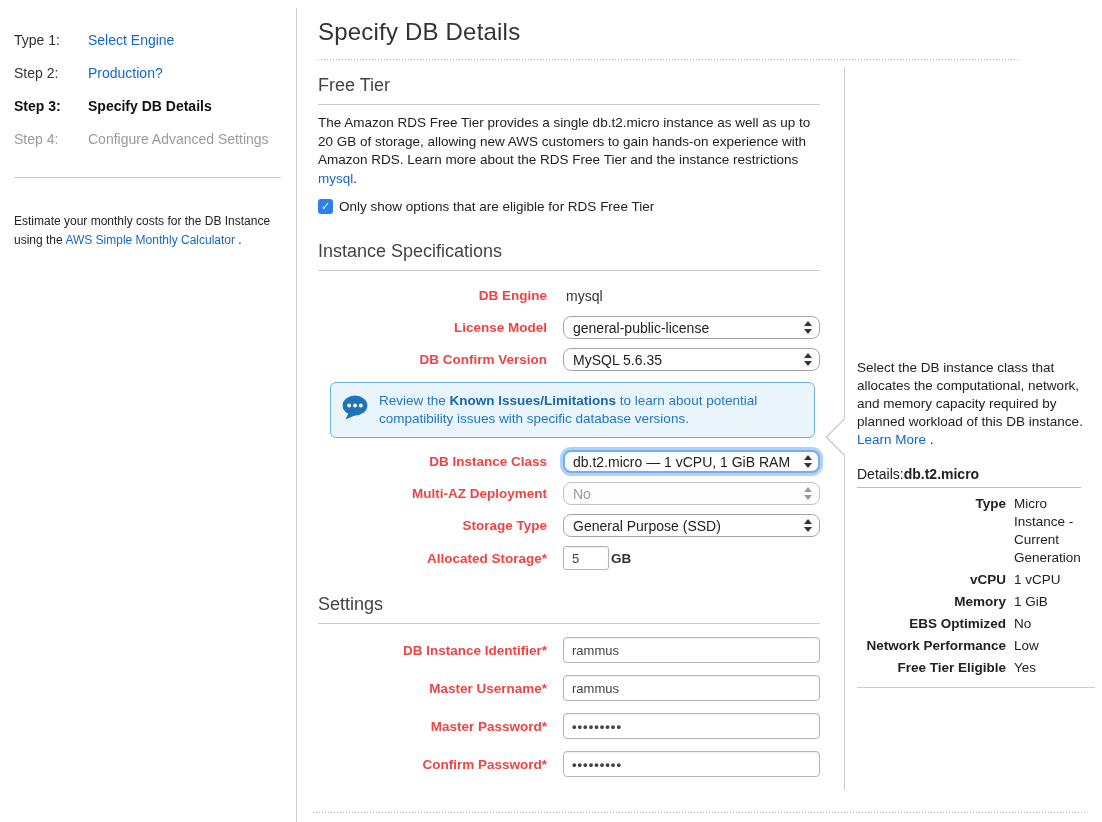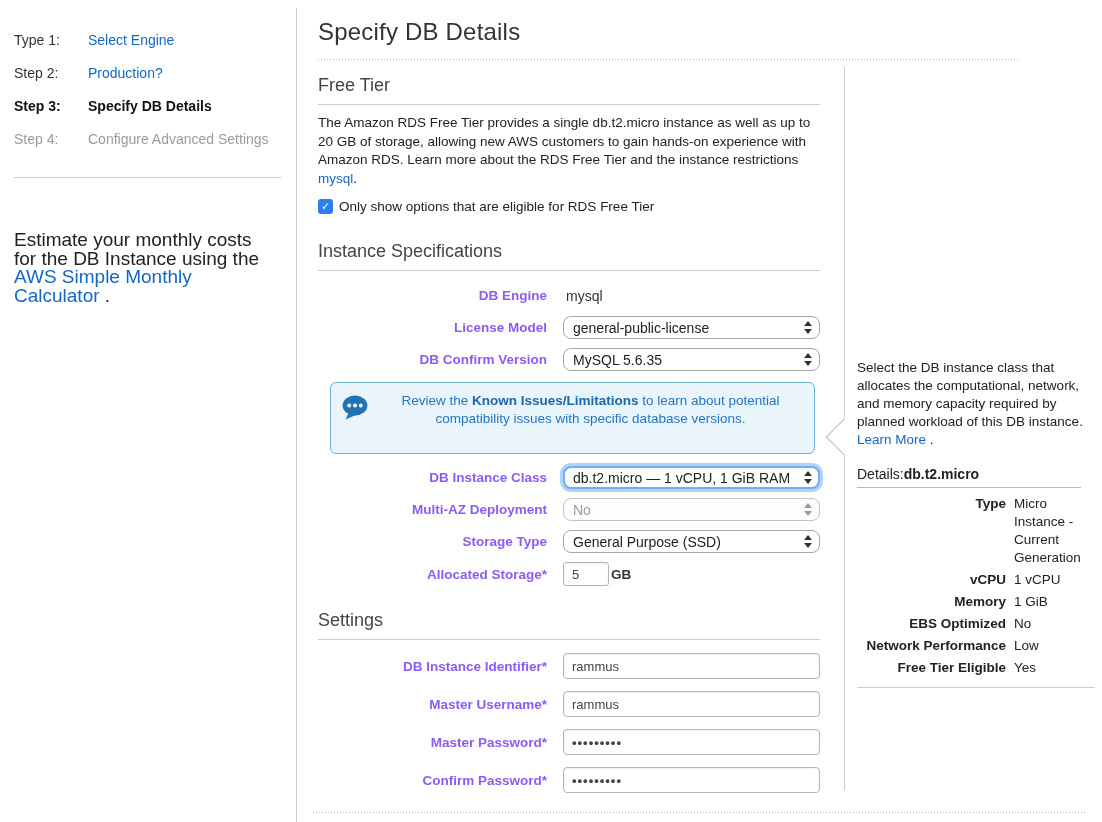--- a/index.html
+++ b/index.html
@@ -10,57 +10,57 @@
   .bold { font-weight:bold; }
 
   
   #left-steps { position:absolute; left:14px; top:30px; width:270px; font-size:14px; }
   .step-row { display:flex; margin-bottom:12px; line-height:21px; }
   .step-label { width:74px; color:#333; }
   .step-row.current .step-label { font-weight:bold; color:#111; }
   .step-row.upcoming .step-label, .step-row.upcoming .step-title { color:#9b9b9b; }
   .step-row.current .step-title { font-weight:bold; color:#111; }
   #left-divider { position:absolute; left:14px; top:177px; width:267px; height:1px; background:#ccc; }
-  #left-note { position:absolute; left:14px; top:231px; width:262px; font-size:19px; line-height:18.5px; color:#222; }
+  #left-note { position:absolute; left:14px; top:212px; width:262px; font-size:12px; line-height:18.5px; color:#222; }
   #left-vline { position:absolute; left:296px; top:8px; width:1px; height:814px; background:#ccc; }
 
   
   #main { position:absolute; left:318px; top:18px; width:502px; }
   #page-title { font-size:24px; font-weight:500; color:#333; letter-spacing:.2px; }
   .dotted-rule { height:1px; background:repeating-linear-gradient(90deg,#b5b5b5 0 1px,transparent 1px 3px); }
   #title-rule { margin-top:13px; width:702px; }
 
   .section-heading { font-size:18px; font-weight:400; color:#444; padding-bottom:8px; border-bottom:1px solid #ccc; }
   #free-tier-heading { margin-top:15px; }
   #free-tier-paragraph { margin-top:9px; font-size:13.5px; line-height:18.5px; color:#222; width:500px; }
 
   .checkbox-row { margin-top:11px; display:flex; align-items:center; gap:6px; font-size:13.5px; color:#222; }
   .checkbox { width:15px; height:15px; border-radius:3px; background:#2d7ff0; color:#fff;
     display:flex; align-items:center; justify-content:center; font-size:11px; line-height:1; cursor:pointer; flex:0 0 auto; }
 
   #specs-heading { margin-top:27px; }
   .form-rows { margin-top:13px; }
   .form-row { display:grid; grid-template-columns:229px 1fr; column-gap:16px; align-items:center;
     margin-bottom:9px; min-height:23px; }
-  .form-label { text-align:right; font-weight:bold; font-size:13.5px; color:#8b5cf6; }
+  .form-label { text-align:right; font-weight:bold; font-size:13.5px; color:#ef4444; }
   .static-value { font-size:14px; color:#333; padding-left:3px; }
 
   .select { width:257px; height:23px; background:#fff; border:1px solid #a6a6a6; border-radius:8px;
     display:flex; align-items:center; justify-content:space-between; padding:0 7px 0 9px;
     font-size:14px; color:#222; cursor:pointer; }
   .select.focused { border:2px solid #71aef2; box-shadow:0 0 0 3px rgba(77,154,244,.45); padding:0 6px 0 8px; }
   .select.disabled { border-color:#c3c3c3; color:#9b9b9b; cursor:default; background:#fdfdfd; }
   .arrows { display:flex; flex-direction:column; gap:3px; align-items:center; }
   .arr-up { width:0; height:0; border-left:4px solid transparent; border-right:4px solid transparent; border-bottom:5px solid #333; }
   .arr-down { width:0; height:0; border-left:4px solid transparent; border-right:4px solid transparent; border-top:5px solid #333; }
   .select.disabled .arr-up { border-bottom-color:#9b9b9b; }
   .select.disabled .arr-down { border-top-color:#9b9b9b; }
 
   .callout { margin:11px 0 12px 12px; width:485px; border:1.5px solid #6fb1dd; border-radius:6px;
-    background:#e9f4fb; padding:9px 12px 25px 11px; display:flex; align-items:flex-start; gap:10px;text-align:center; }
+    background:#e9f4fb; padding:9px 12px 9px 11px; display:flex; align-items:flex-start; gap:10px; }
   .callout-text { font-size:13.5px; line-height:18px; color:#2277c4; }
   .callout-text .link { font-weight:bold; color:#1a67ad; }
   .callout-icon { flex:0 0 auto; margin-top:3px; }
 
   .text-input { border:1px solid #b5b5b5; border-radius:4px; height:26px; width:257px; padding:0 8px;
     font-size:13px; color:#444; font-family:"Liberation Sans", sans-serif;
     box-shadow:inset 0 1px 2px rgba(0,0,0,.07); outline:none; }
   .text-input.small { width:46px; height:24px; border-radius:3px; }
   .unit { font-size:13.5px; font-weight:bold; color:#333; margin-left:2px; }
   .password { letter-spacing:1px; font-weight:bold; }

